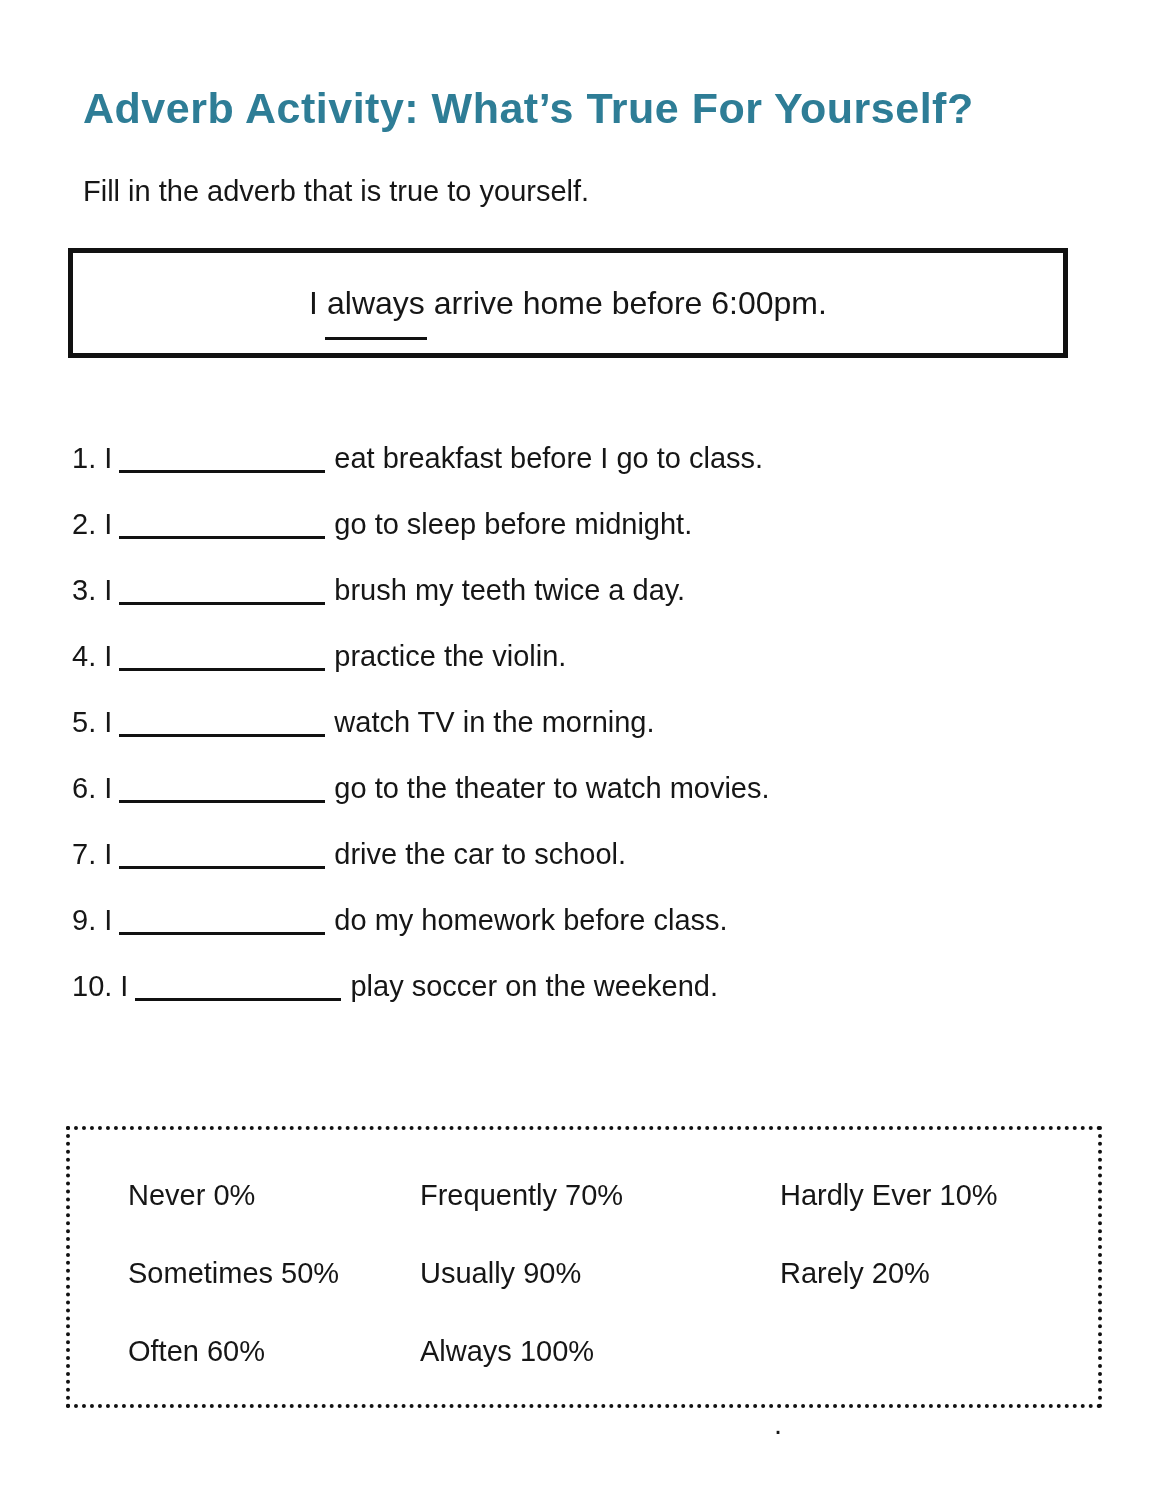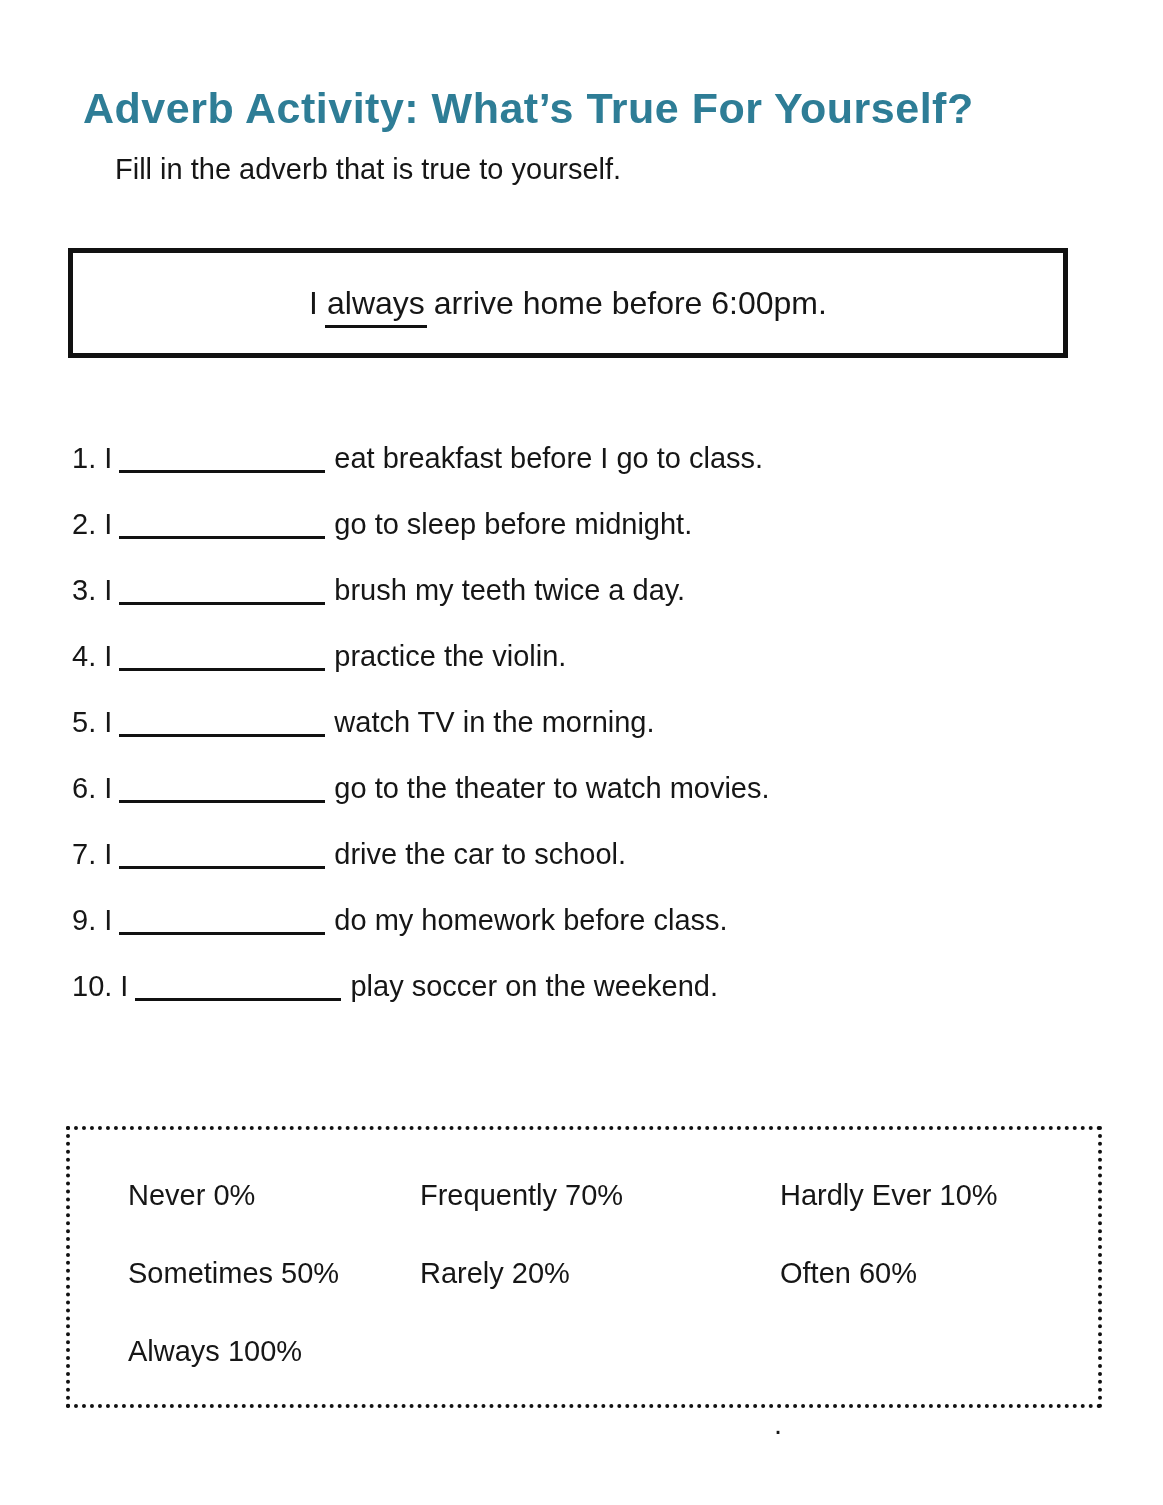--- a/index.html
+++ b/index.html
@@ -16,42 +16,41 @@
   .title {
     left: 83px; top: 76px;
     font-size: 43px;
     font-weight: bold;
     color: #2e7d96;
     letter-spacing: 0.5px;
     white-space: nowrap;
     margin-top: 8px;
   }
   .instruction {
-    left: 83px; top: 152px;
+    left: 83px; top: 174px;
     font-size: 29px;
     line-height: 34px;
     white-space: nowrap;
-    margin-left: 32px;
   }
 
   .example-box {
     left: 68px; top: 248px;
     width: 1000px; height: 110px;
     border: 5px solid #111111;
     display: flex;
     align-items: center;
     justify-content: center;
   }
   .example-line {
     font-size: 32px;
     white-space: nowrap;
   }
   .example-underlined {
     border-bottom: 3px solid #111111;
-    padding: 0 2px 4px 2px;
+    padding: 0 2px 16px 2px;
     margin: 0 7px;
   }
 
   .items {
     left: 72px; top: 442px;
     list-style: none;
   }
   .item-row {
     font-size: 29px;
     line-height: 33px;
@@ -113,18 +112,19 @@
   <li class="item-row"><span>7. I</span><span class="answer-blank"></span><span>drive the car to school.</span></li>
   <li class="item-row"><span>9. I</span><span class="answer-blank"></span><span>do my homework before class.</span></li>
   <li class="item-row"><span>10. I</span><span class="answer-blank"></span><span>play soccer on the weekend.</span></li>
 </ol>
 
 <div class="abs word-bank">
   <span class="bank-cell">Never 0%</span>
   <span class="bank-cell">Frequently 70%</span>
   <span class="bank-cell">Hardly Ever 10%</span>
   <span class="bank-cell">Sometimes 50%</span>
+  <span class="bank-cell">Usually 90%</span>
   <span class="bank-cell">Rarely 20%</span>
   <span class="bank-cell">Often 60%</span>
   <span class="bank-cell">Always 100%</span>
 </div>
 
 <span class="abs footer-mark">.</span>
 
 </body></html>

